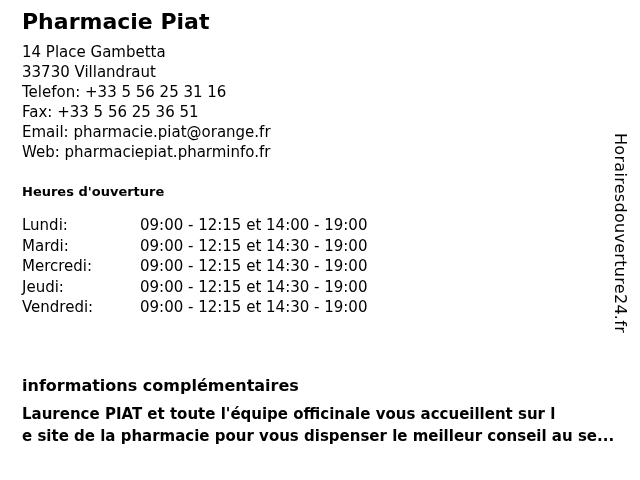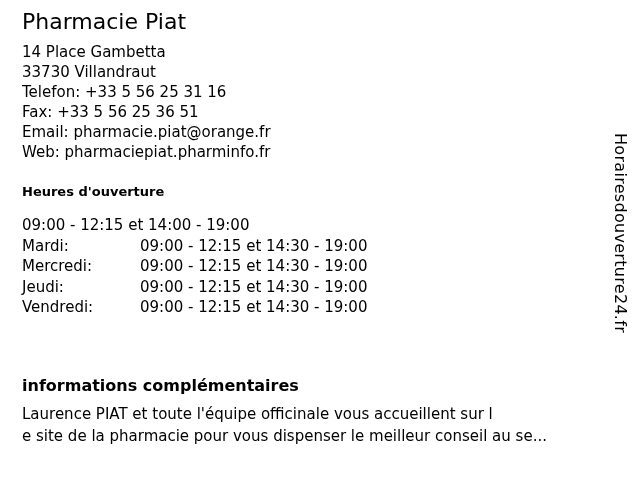--- a/index.html
+++ b/index.html
@@ -13,21 +13,21 @@
     background: #ffffff;
     color: #000000;
     font-family: "DejaVu Sans", "Liberation Sans", sans-serif;
     overflow: hidden;
   }
   .title {
     position: absolute;
     top: 9px;
     left: 22px;
     font-size: 22px;
-    font-weight: normal;
+    font-weight: bold;
     line-height: 26px;
     white-space: nowrap;
   }
   .contact {
     position: absolute;
     top: 42px;
     left: 22px;
     font-size: 15px;
     line-height: 20px;
     white-space: nowrap;
@@ -66,20 +66,21 @@
     font-weight: bold;
     white-space: nowrap;
   }
   .info-text {
     position: absolute;
     top: 403px;
     left: 22px;
     font-size: 15px;
     line-height: 22px;
     white-space: nowrap;
+    font-weight: bold;
   }
   .watermark {
     position: absolute;
     top: 133px;
     left: 611px;
     writing-mode: vertical-rl;
     font-size: 16px;
     letter-spacing: 0.3px;
     white-space: nowrap;
   }
@@ -95,20 +96,21 @@
   <div>Telefon: +33 5 56 25 31 16</div>
   <div>Fax: +33 5 56 25 36 51</div>
   <div>Email: pharmacie.piat@orange.fr</div>
   <div>Web: pharmaciepiat.pharminfo.fr</div>
 </div>
 
 <div class="hours-heading">Heures d'ouverture</div>
 
 <div class="hours-table">
   <div class="hours-row">
+    <span class="hours-day">Lundi:</span>
     <span class="hours-times">09:00 - 12:15 et 14:00 - 19:00</span>
   </div>
   <div class="hours-row">
     <span class="hours-day">Mardi:</span>
     <span class="hours-times">09:00 - 12:15 et 14:30 - 19:00</span>
   </div>
   <div class="hours-row">
     <span class="hours-day">Mercredi:</span>
     <span class="hours-times">09:00 - 12:15 et 14:30 - 19:00</span>
   </div>

